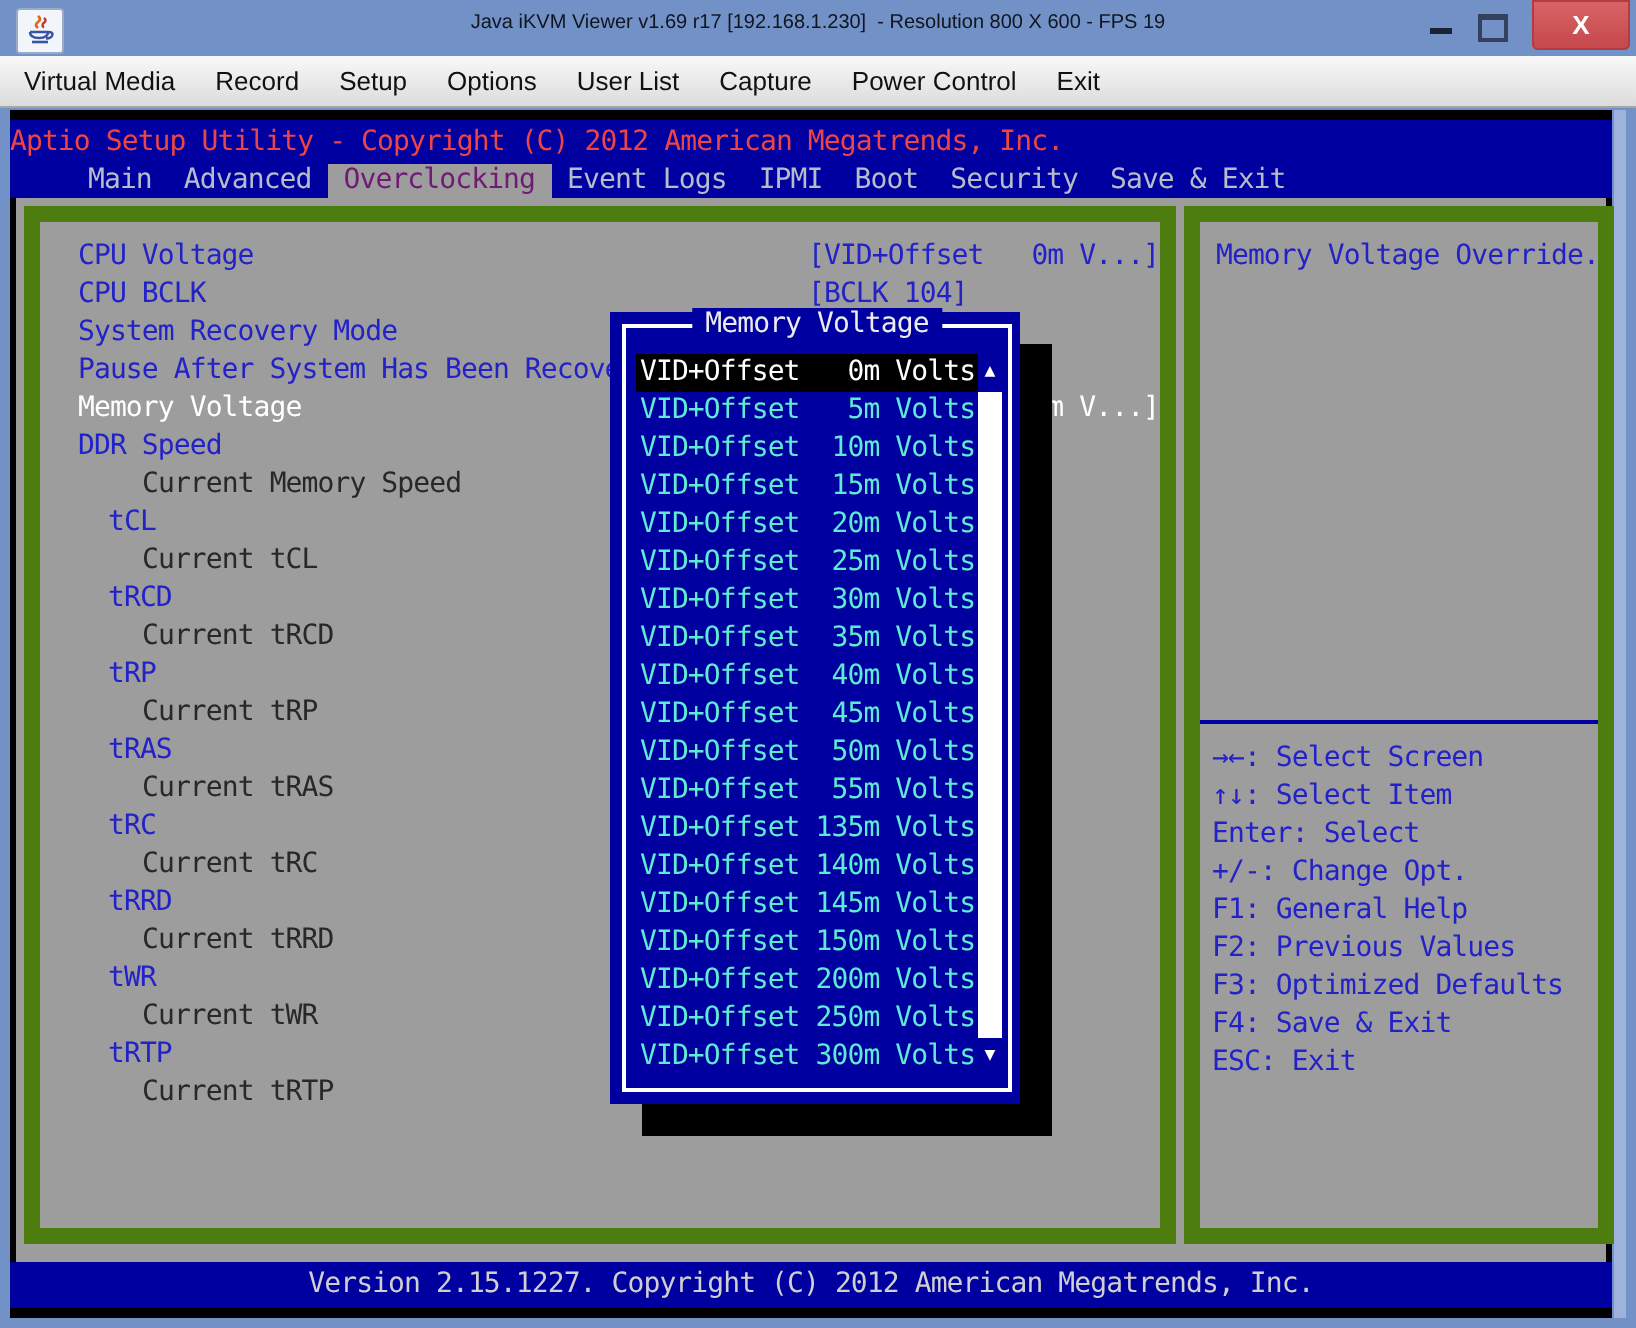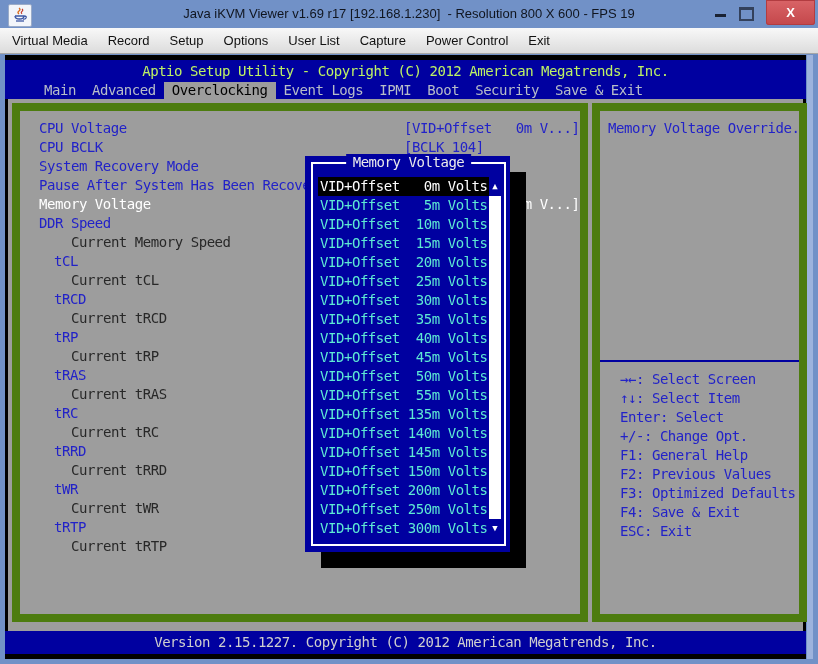--- a/index.html
+++ b/index.html
@@ -1,21 +1,21 @@
 <!DOCTYPE html>
 <html><head>
 <meta charset="utf-8">
 <style>
   html,body{margin:0;padding:0;}
   body{width:818px;height:664px;position:relative;background:#7191c7;overflow:hidden;
        font-family:"Liberation Sans",sans-serif;}
 
   
   .titlebar{position:absolute;left:0;top:0;width:818px;height:28px;}
-  .title-text{position:absolute;left:0;right:0;top:6px;text-align:center;font-size:13px;
+  .title-text{position:absolute;left:0;right:0;top:6px;text-align:center;font-size:10px;
               color:#10151f;white-space:pre;}
   .java-btn{position:absolute;left:8px;top:4px;width:22px;height:21px;background:#f2f5fa;
             border:1px solid #9aabc8;border-radius:2px;}
   .java-btn svg{position:absolute;left:2px;top:1px;}
   .win-min{position:absolute;right:92px;top:14px;width:11px;height:3px;background:#1a2233;}
   .win-max{position:absolute;right:64px;top:7px;width:11px;height:9px;border:2px solid #33415c;
            border-top-width:3px;box-sizing:content-box;}
   .win-close{position:absolute;right:3px;top:0;width:49px;height:25px;text-align:center;
              background:linear-gradient(#d96467,#c4474b);border-radius:0 0 3px 3px;
              box-shadow:inset 0 0 0 1px #b23c40;}
@@ -26,44 +26,44 @@
            display:flex;align-items:center;padding-left:2px;}
   .menu-item{padding:0 10px;font-size:13px;font-weight:normal;color:#111;white-space:pre;}
 
   
   .bios{position:absolute;left:5px;top:55px;width:801px;height:604px;background:#000;
         font-family:"DejaVu Sans Mono","Liberation Mono",monospace;font-size:14px;
         letter-spacing:-0.45px;}
   .bios, .bios *{white-space:pre;}
 
   .aptio-header{position:absolute;left:0;top:5px;width:100%;height:39px;background:#0000a0;}
-  .aptio-title{position:absolute;left:0;top:3px;width:100%;text-align:center;color:#bef264;}
+  .aptio-title{position:absolute;left:0;top:3px;width:100%;color:#ef4444;}
   .tabbar{position:absolute;left:31px;top:22px;display:flex;}
   .tab{padding:0 8px;line-height:17px;color:#b7bdc8;}
-  .tab.active{background:#9d9d9d;color:#000000;}
+  .tab.active{background:#9d9d9d;color:#701a75;}
 
   .gray{position:absolute;left:3px;top:44px;width:795px;height:532px;background:#9d9d9d;}
 
   .panel{position:absolute;border:8px solid #4d7c0f;box-sizing:border-box;}
   .left-panel{left:7px;top:48px;width:576px;height:519px;}
   .right-panel{left:587px;top:48px;width:215px;height:519px;}
 
   .rows{position:absolute;left:0;top:8px;width:100%;}
   .row{height:19px;line-height:19px;position:relative;}
   .lbl{position:absolute;left:19px;color:#2222c8;}
   .lbl.i1{left:34px;}
   .lbl.i2{left:51px;}
   .lbl.info{color:#282828;}
   .lbl.selected{color:#ffffff;}
   .val{position:absolute;left:384px;color:#2222c8;}
   .val.selected{color:#ffffff;}
 
   .help-title{position:absolute;left:8px;top:8px;color:#2222c8;line-height:19px;}
   .divider{position:absolute;left:0;top:249px;width:100%;height:2px;background:#0000a0;}
-  .help-list{position:absolute;left:6px;top:259px;margin-left:14px;}
+  .help-list{position:absolute;left:6px;top:259px;}
   .help-line{height:19px;line-height:19px;color:#2222c8;}
 
   
   .popup-shadow{position:absolute;left:316px;top:117px;width:205px;height:396px;background:#000;z-index:5;}
   .popup{position:absolute;left:300px;top:101px;width:205px;height:396px;background:#0000a0;z-index:6;}
   .popup-inner{position:absolute;left:6px;top:6px;right:4px;bottom:6px;border:2px solid #ffffff;}
   .popup-title{position:absolute;left:50%;top:-2px;transform:translate(-50%,-50%);
                background:#0000a0;padding:0 7px;color:#ececec;}
   .popup-list{position:absolute;left:5px;top:13px;}
   .opt{height:19px;line-height:19px;width:172px;padding-left:2px;color:#5eead4;}

